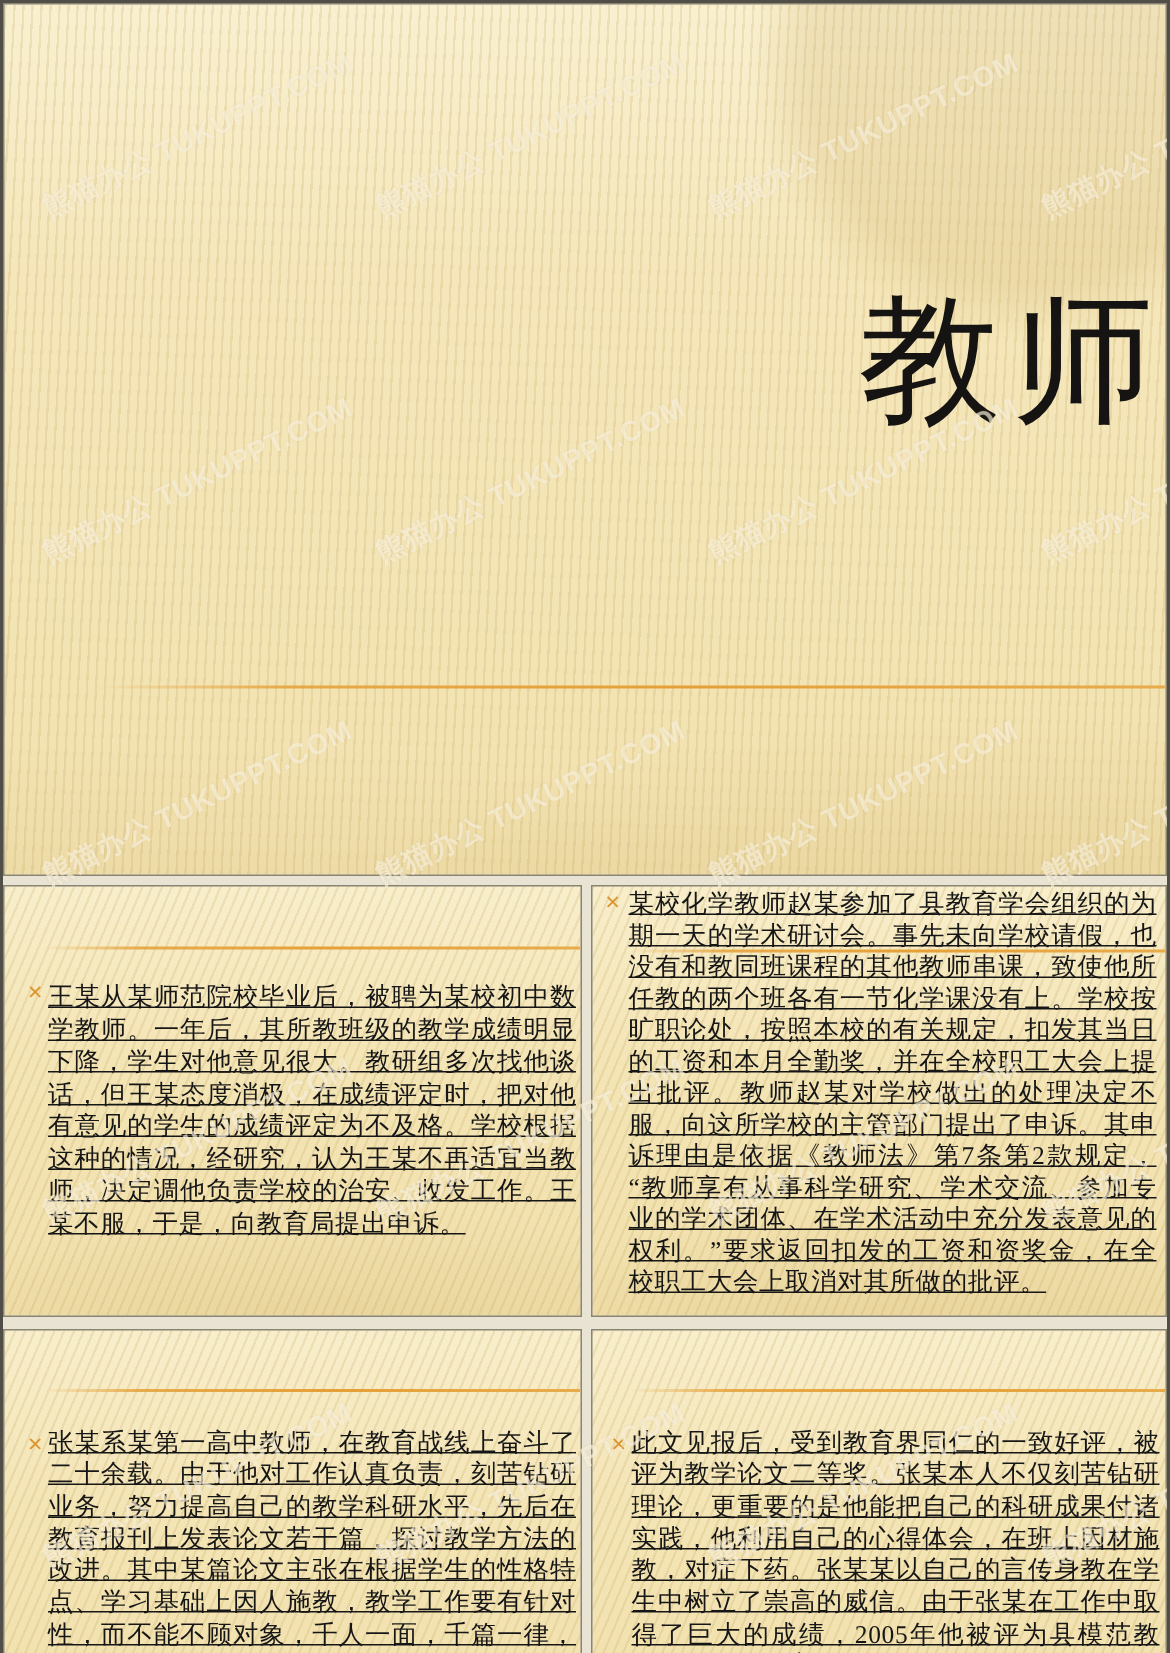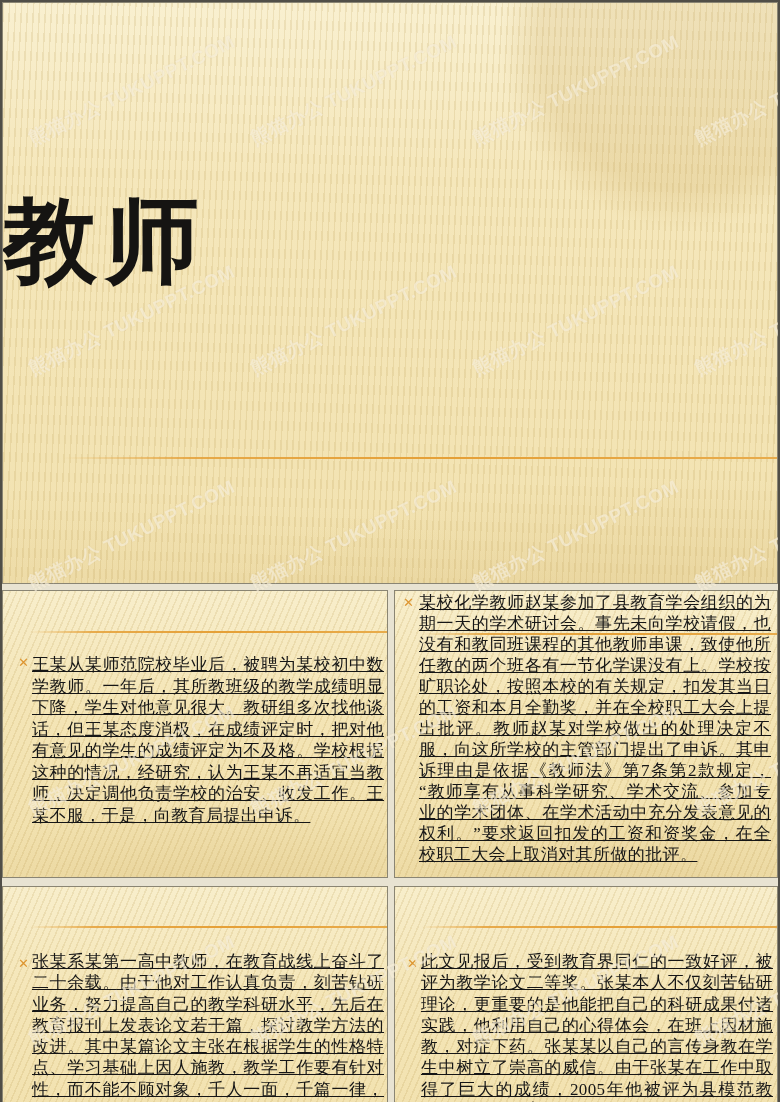--- a/index.html
+++ b/index.html
@@ -23,22 +23,22 @@
       radial-gradient(ellipse 480px 170px at 55% 116%, rgba(196,162,88,0.28), rgba(196,162,88,0) 70%),
       repeating-linear-gradient(113deg, rgba(177,144,66,0.16) 0 1.5px, rgba(255,255,255,0) 1.5px 6px),
       linear-gradient(180deg,#F8EECB 0%,#F4E5B6 40%,#F1E0AC 100%);
   }
   #slide1{left:0;top:0;width:776px;height:582px;}
   #slide2{left:0;top:588px;width:386px;height:288px;}
   #slide3{left:392px;top:588px;width:384px;height:288px;}
   #slide4{left:0;top:884px;width:386px;height:288px;}
   #slide5{left:392px;top:884px;width:384px;height:288px;}
 
-  .main-title{position:absolute;left:0;top:184px;width:100%;text-align:left;
-      font-size:94px;font-weight:700;letter-spacing:8px;color:#151412;line-height:1.15;}
+  .main-title{position:absolute;left:0;top:184px;width:100%;text-align:right;
+      font-size:94px;font-weight:400;letter-spacing:8px;color:#151412;line-height:1.15;}
 
   .hline{position:absolute;height:2px;z-index:0;
       background:linear-gradient(to right, rgba(229,160,55,0), rgba(229,160,55,0.85) 18%, #E5A037 55%, #E8AC4C 100%);}
   #slide1 .hline{top:454px;left:60px;right:0;}
   #slide2 .hline{top:40px;left:26px;right:0;}
   #slide3 .hline{top:42px;left:26px;right:0;}
   #slide4 .hline{top:39px;left:26px;right:0;}
   #slide5 .hline{top:39px;left:26px;right:0;}
 
   .bullet{position:absolute;z-index:2;color:#DD9530;font-weight:bold;font-size:13px;

